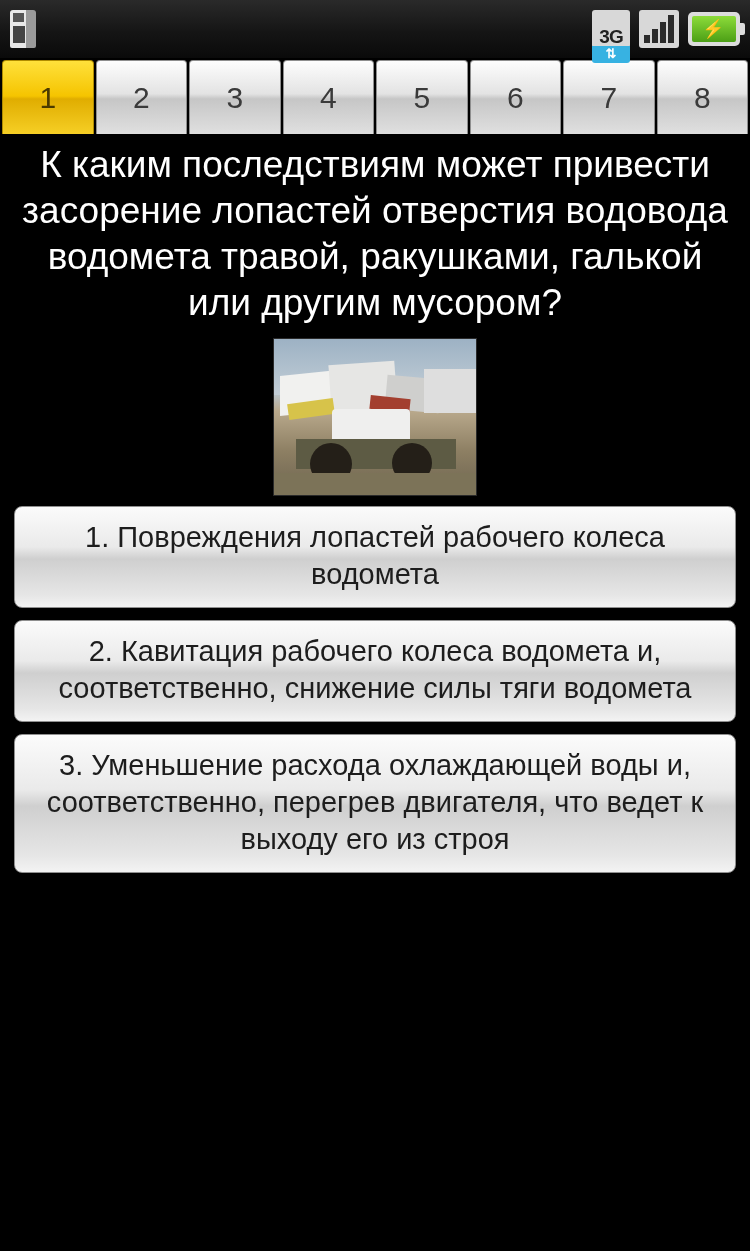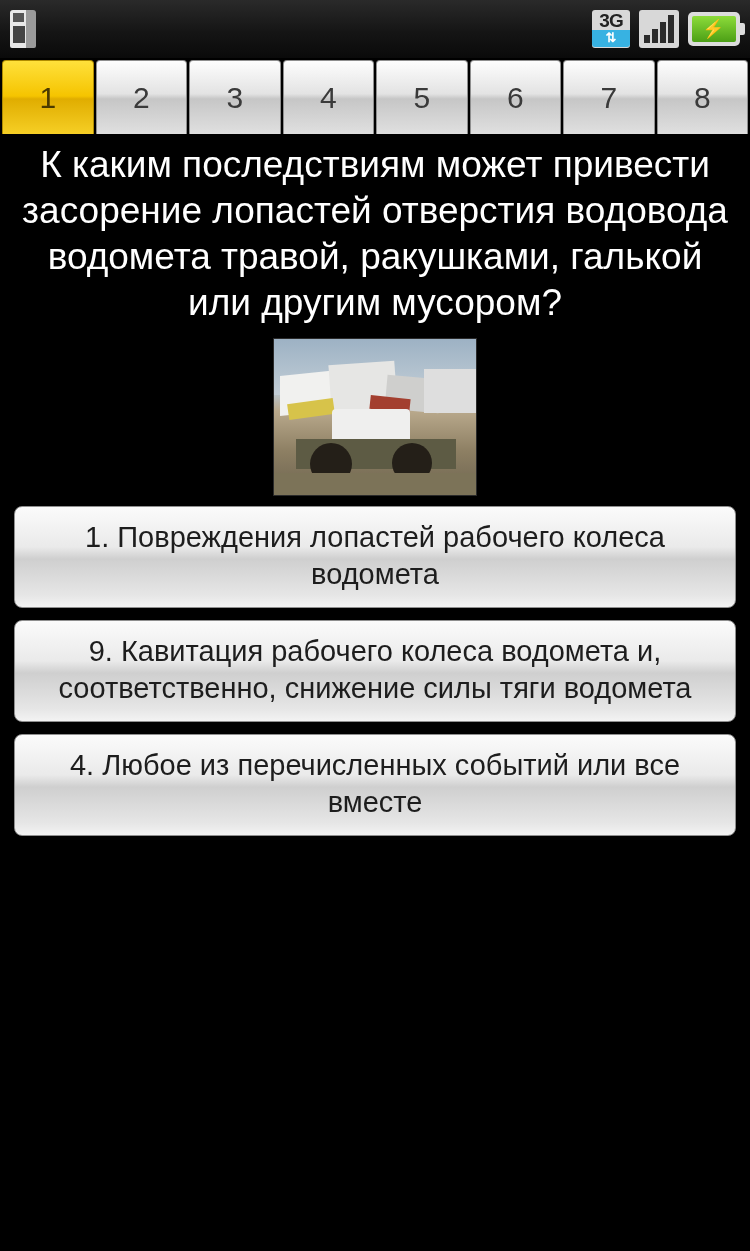--- a/index.html
+++ b/index.html
@@ -47,21 +47,21 @@
     width: 38px; height: 38px;
     background: #d8d8d8;
     border-radius: 3px;
     position: relative;
     color: #222;
     font-size: 19px;
     font-weight: bold;
     line-height: 19px;
     text-align: center;
   }
-  .net-icon .g3 { display: block; padding-top: 1px; letter-spacing: -1px; }
+  .net-icon .g3 { display: block; padding-top: 1px; letter-spacing: -1px; margin-top: 16px; }
   .net-icon .arrows {
     display: block;
     background: #37b2e2;
     color: #fff;
     font-size: 13px;
     line-height: 16px;
     height: 17px;
     border-radius: 0 0 3px 3px;
   }
 
@@ -255,15 +255,15 @@
     <span class="cab"></span>
       <span class="chas"></span>
     <span class="w1"></span>
       <span class="w2"></span>
     <span class="gnd"></span>
   </div>
 </div>
 
 <div class="answers">
   <div class="answer">1. Повреждения лопастей рабочего колеса водомета</div>
-  <div class="answer">9. Кавитация рабочего колеса водомета и, соответственно, снижение силы тяги водомета</div>
-  <div class="answer">4. Любое из перечисленных событий или все вместе</div>
+  <div class="answer">2. Кавитация рабочего колеса водомета и, соответственно, снижение силы тяги водомета</div>
+  <div class="answer">3. Уменьшение расхода охлаждающей воды и, соответственно, перегрев двигателя, что ведет к выходу его из строя</div>
 </div>
 
 </body></html>

